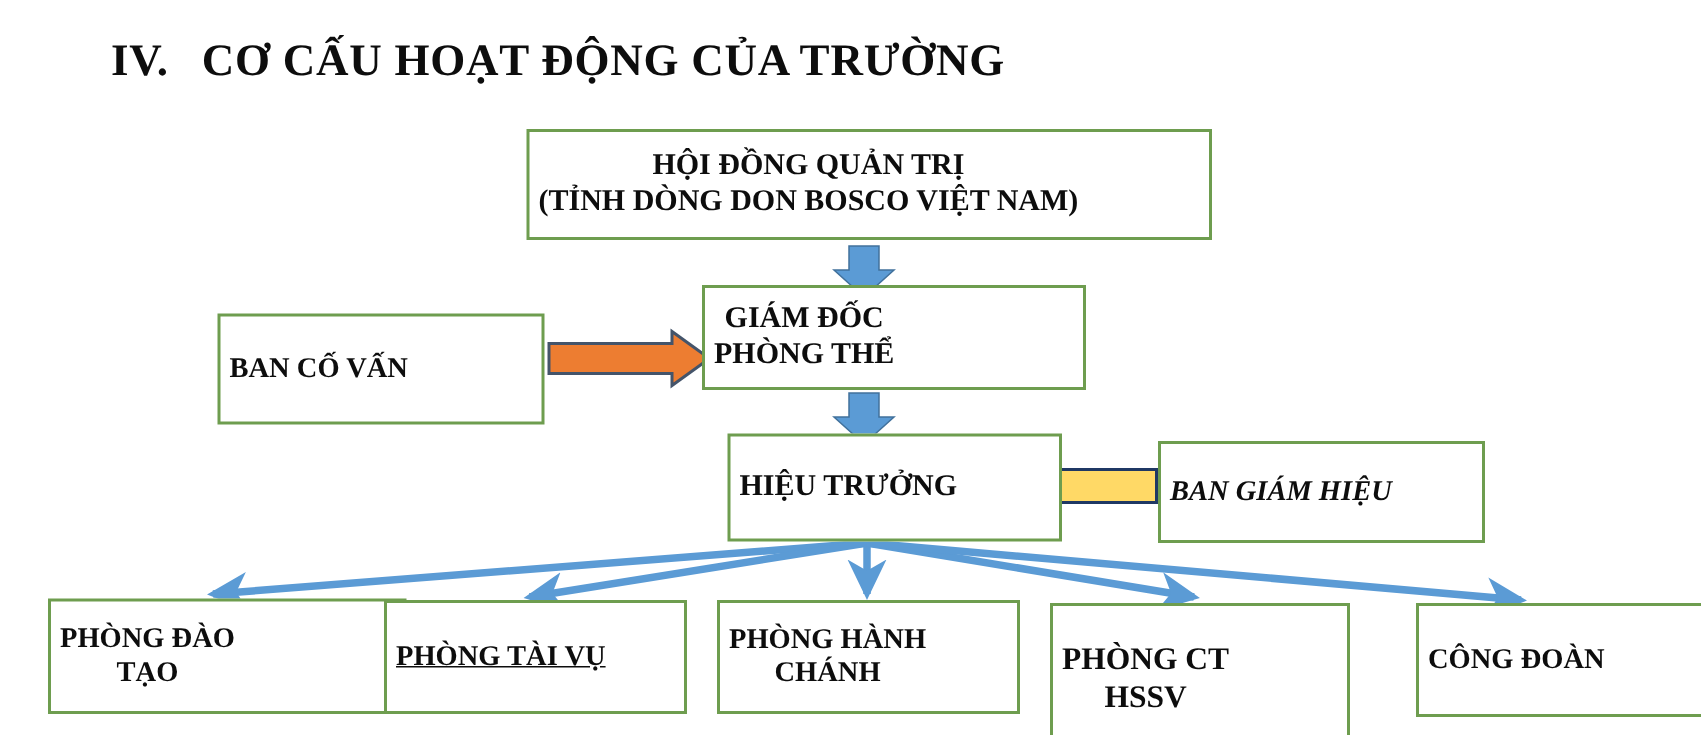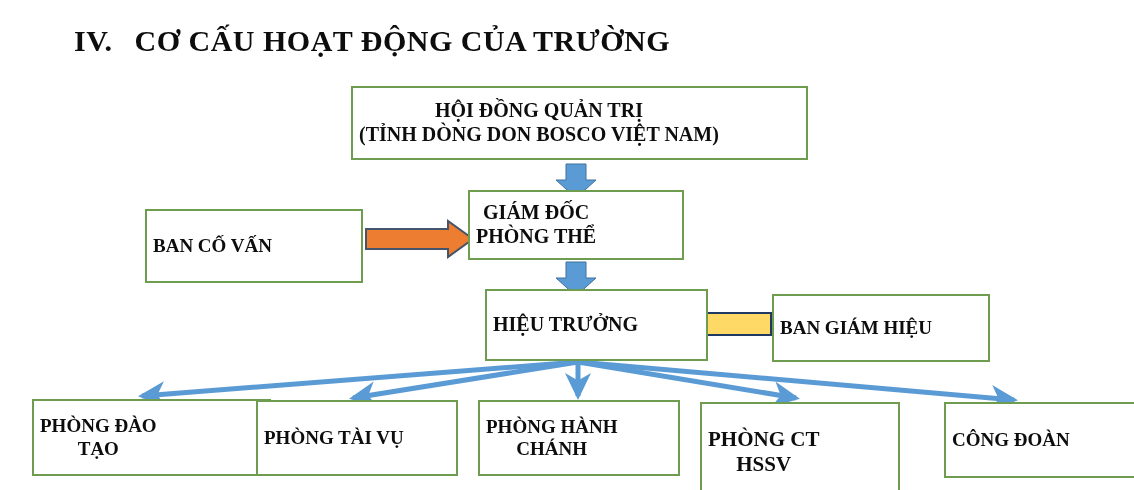--- a/index.html
+++ b/index.html
@@ -41,25 +41,25 @@
     text-align: center;
     font-weight: bold;
     color: #0d0d0d;
     line-height: 1.18;
     padding: 2px 6px;
     z-index: 3;
   }
   .node span { display: block; }
   #node-board      { left: 351px; top: 86px;  width: 457px; height: 74px;  font-size: 20px; }
   #node-advisory   { left: 145px; top: 209px; width: 218px; height: 74px;  font-size: 19px; }
-  #node-director   { left: 468px; top: 190px; width: 216px; height: 70px;  font-size: 20px; }
+  #node-director   { left: 468px; top: 190px; width: 256px; height: 70px;  font-size: 20px; }
   #node-principal  { left: 461px; top: 289px; width: 223px; height: 72px;  font-size: 20px; margin-left: 24px; }
-  #node-boardmgmt  { left: 772px; top: 294px; width: 218px; height: 68px;  font-size: 19px; }
+  #node-boardmgmt  { left: 772px; top: 294px; width: 218px; height: 68px;  font-size: 19px; font-style: italic; }
   #node-dept-0 { left: 32px;  top: 399px; width: 239px; height: 77px; font-size: 19px; }
-  #node-dept-1 { left: 256px; top: 400px; width: 202px; height: 76px; font-size: 19px; }
+  #node-dept-1 { left: 256px; top: 400px; width: 202px; height: 76px; font-size: 19px; text-decoration: underline; }
   #node-dept-2 { left: 478px; top: 400px; width: 202px; height: 76px; font-size: 19px; }
   #node-dept-3 { left: 700px; top: 402px; width: 200px; height: 100px; font-size: 21px; }
   #node-dept-4 { left: 915px; top: 402px; width: 200px; height: 76px; font-size: 19px; margin-left: 29px; }
   .connector-layer {
     position: absolute;
     left: 0; top: 0;
     width: 1134px;
     height: 490px;
     z-index: 1;
   }

